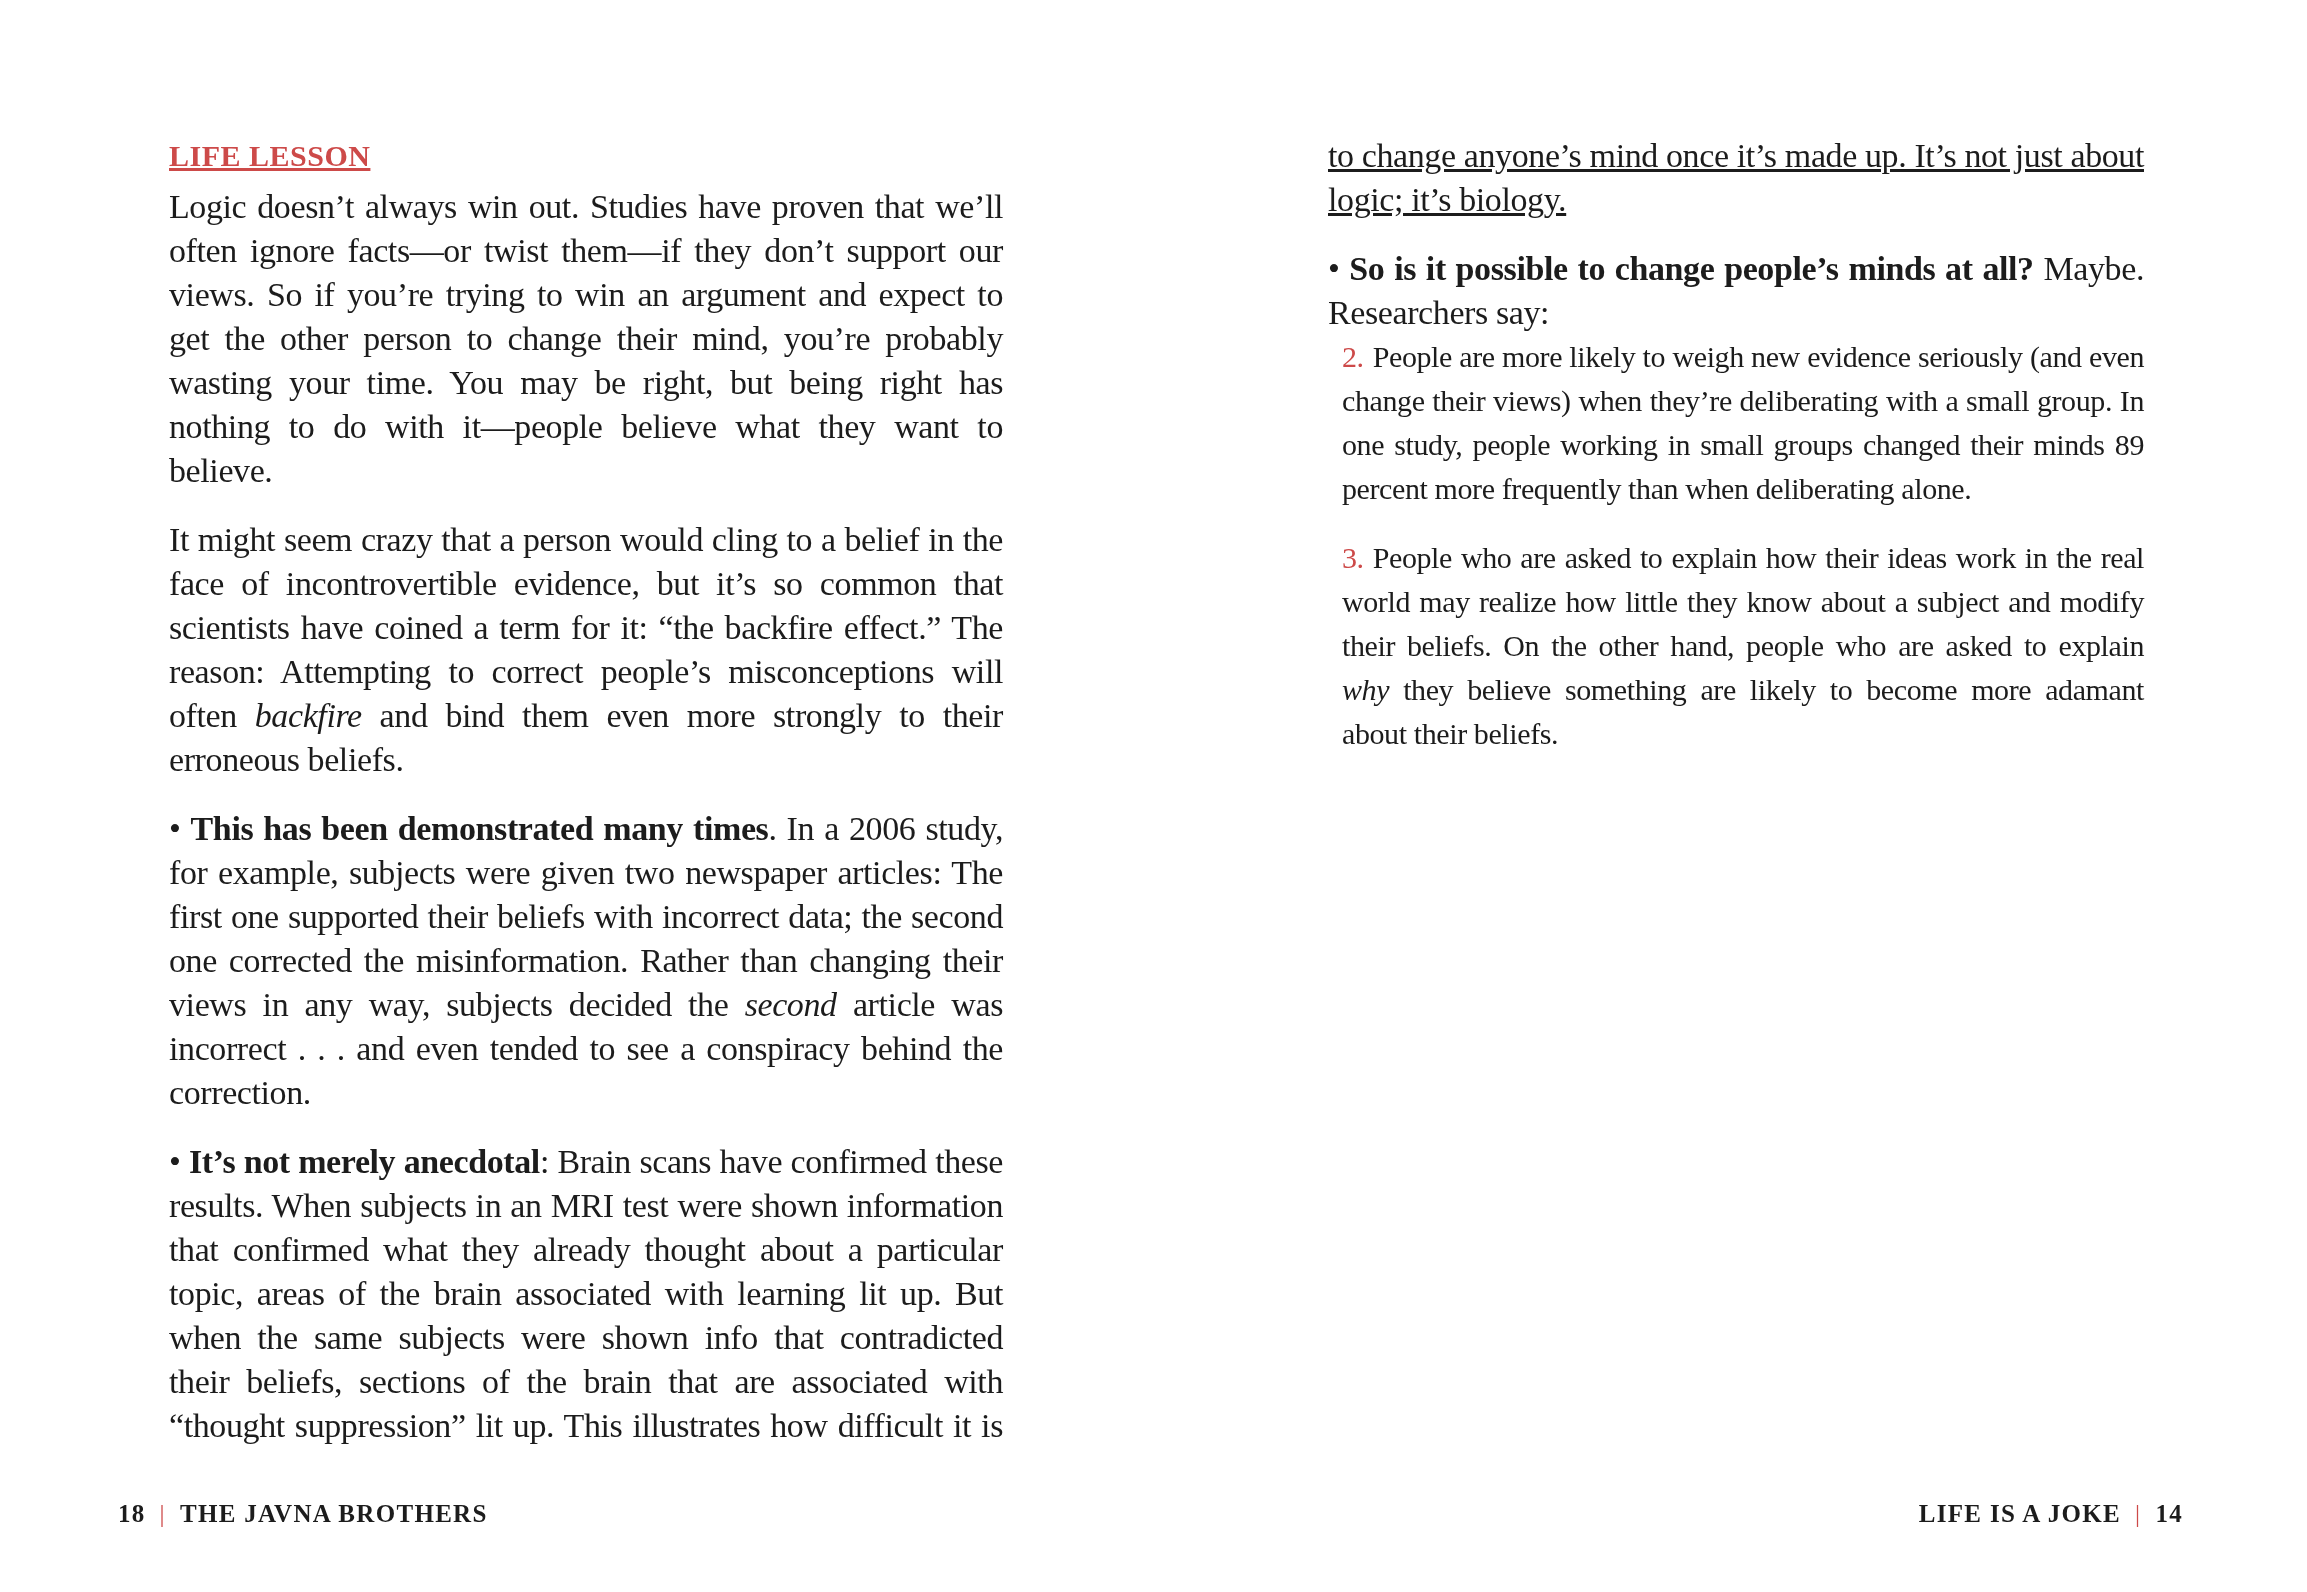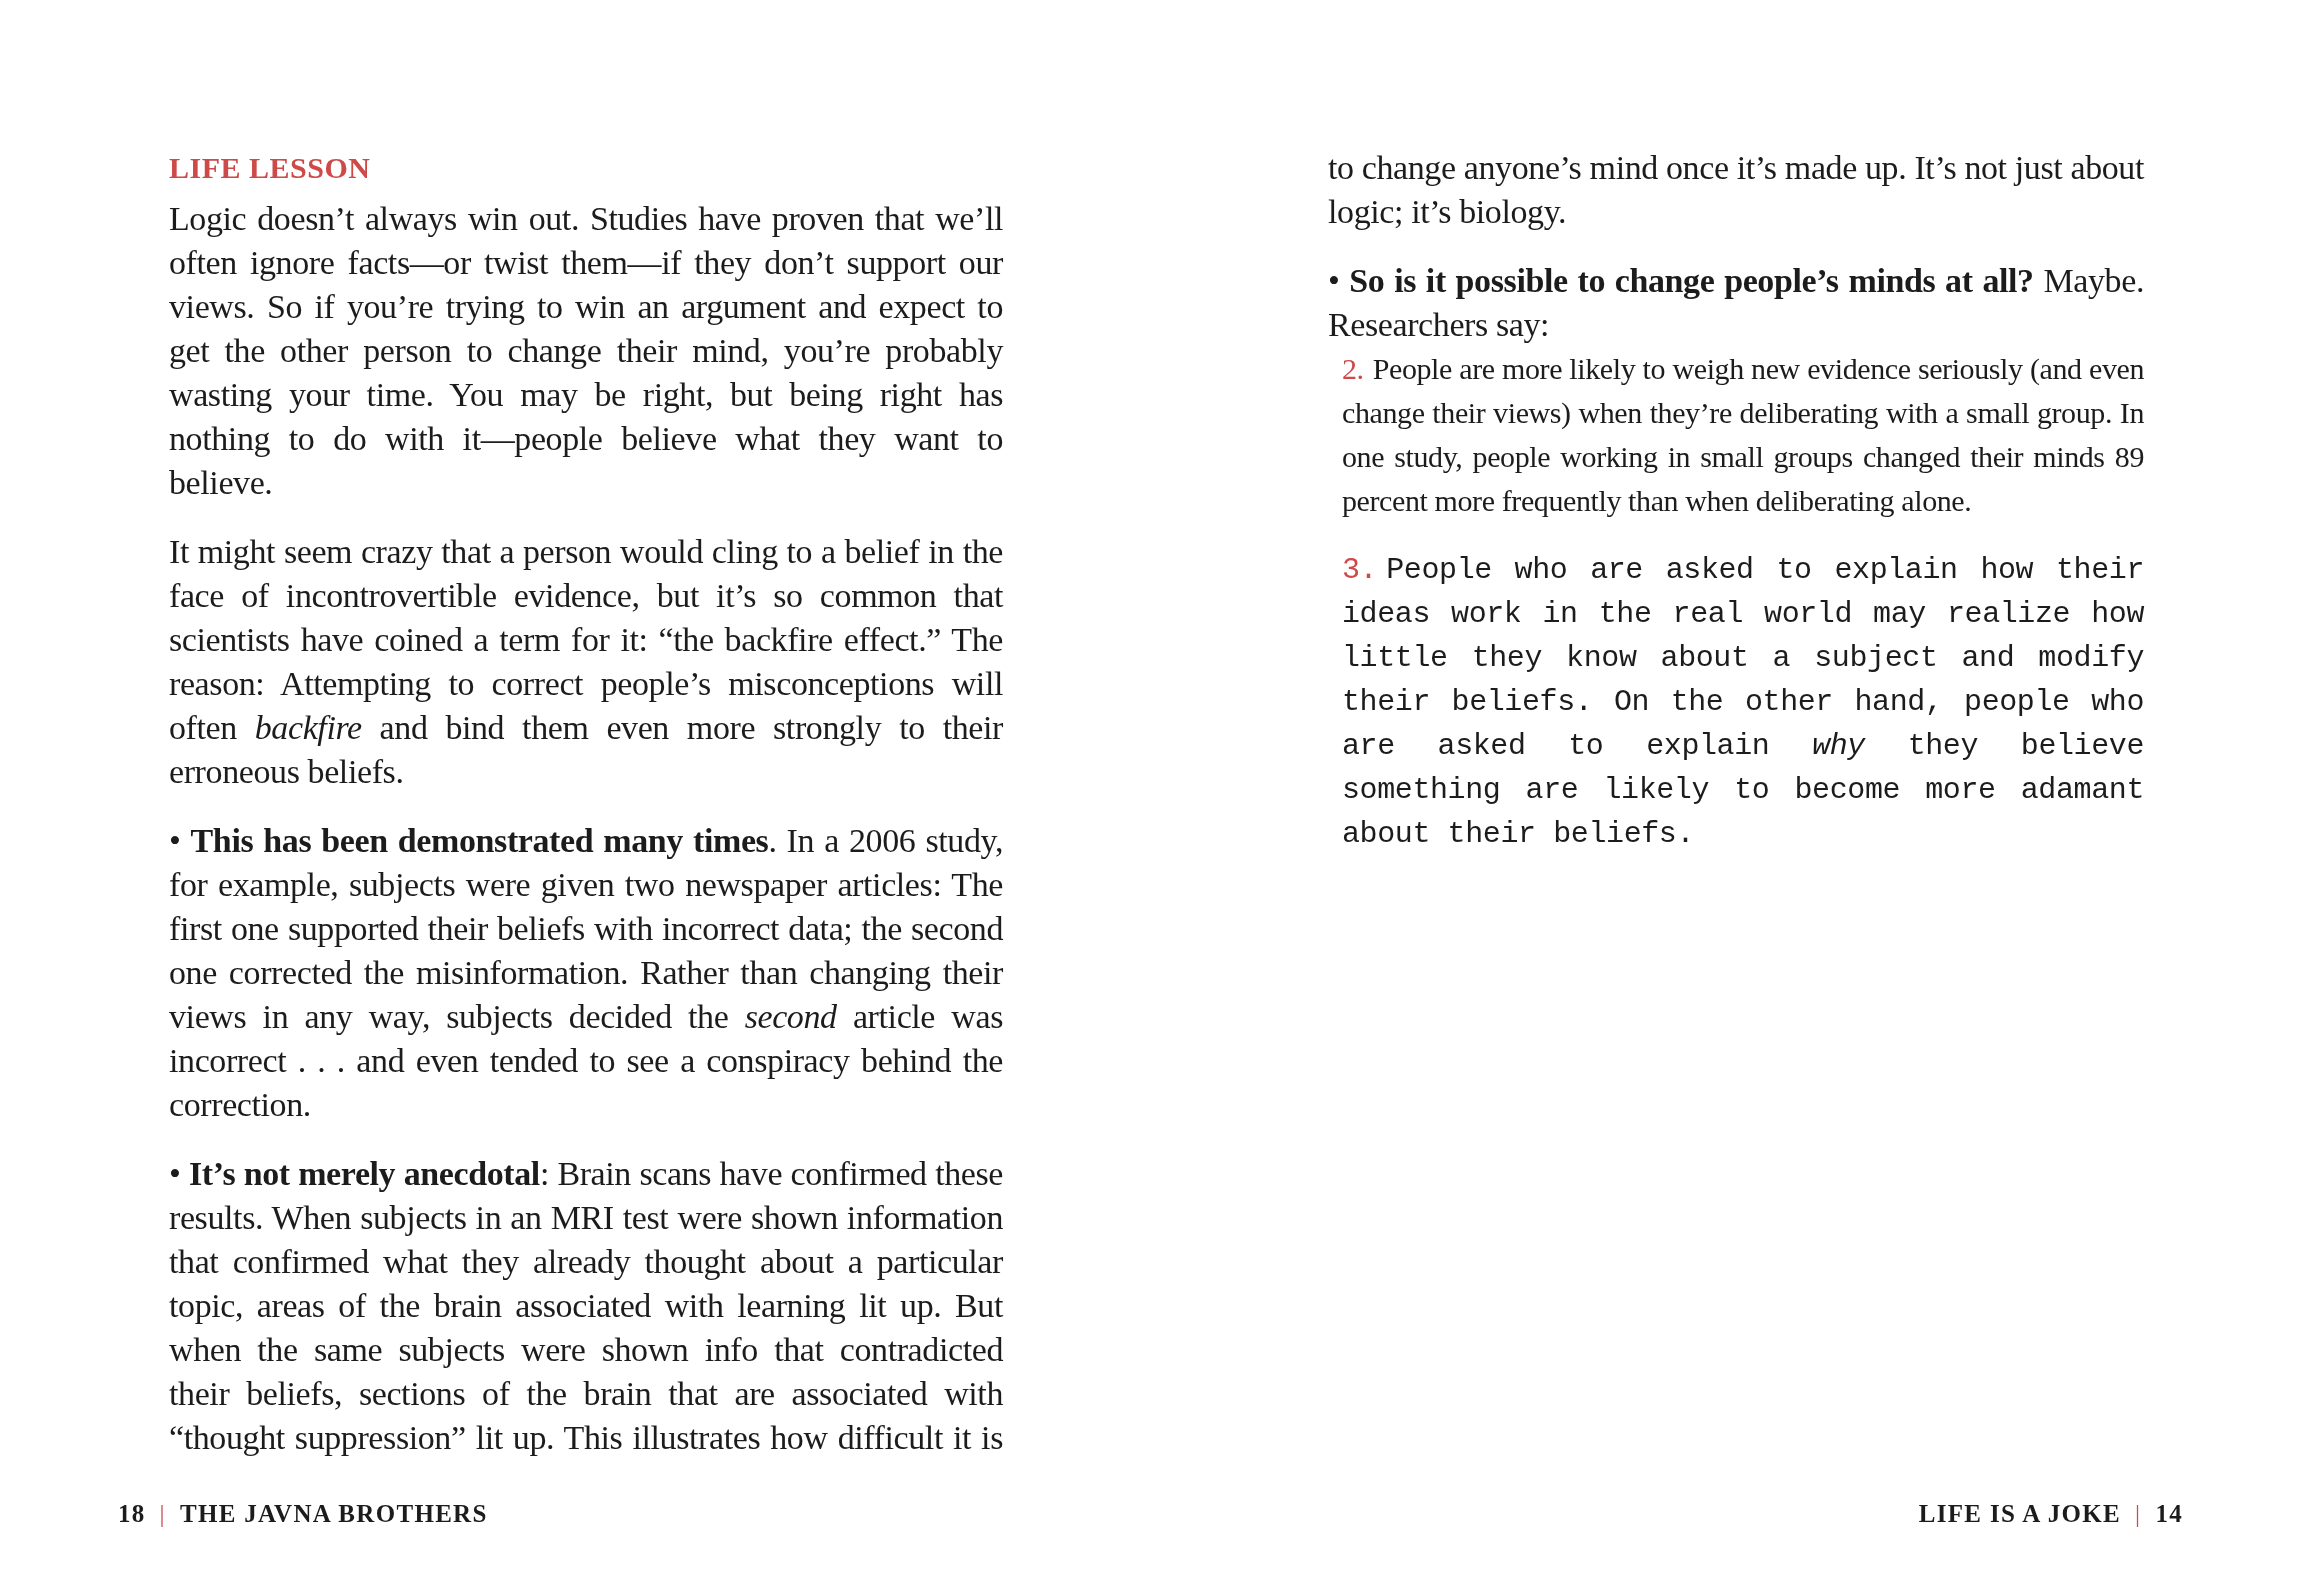--- a/index.html
+++ b/index.html
@@ -33,32 +33,32 @@
   .tight { margin-bottom: 0; }
 
   .heading {
     font-size: 30px;
     line-height: 44px;
     font-weight: 700;
     letter-spacing: 0.5px;
     color: #cd4a49;
     margin: 10.6px 0 7px 0;
   }
-  .page-col > :first-child { margin-top: 16px; }
+  .page-col > :first-child { margin-top: 4px; text-decoration: underline; }
 
   .numbered-list { margin: 0; padding: 0; }
   .list-item {
     font-size: 30px;
     line-height: 44px;
     letter-spacing: -0.4px;
     text-align: justify;
     padding-left: 14px;
     margin: 0 0 25px 0;
   }
-  .list-item:last-child { margin-bottom: 0; font-family: Liberation Mono, monospace; }
+  .list-item:last-child { margin-bottom: 0; }
   .item-number {
     color: #cd4a49;
     margin-right: 9px;
   }
 
   .s-n { }
   .s-b { font-weight: 700; }
   .s-i { font-style: italic; }
 
   .footer {

